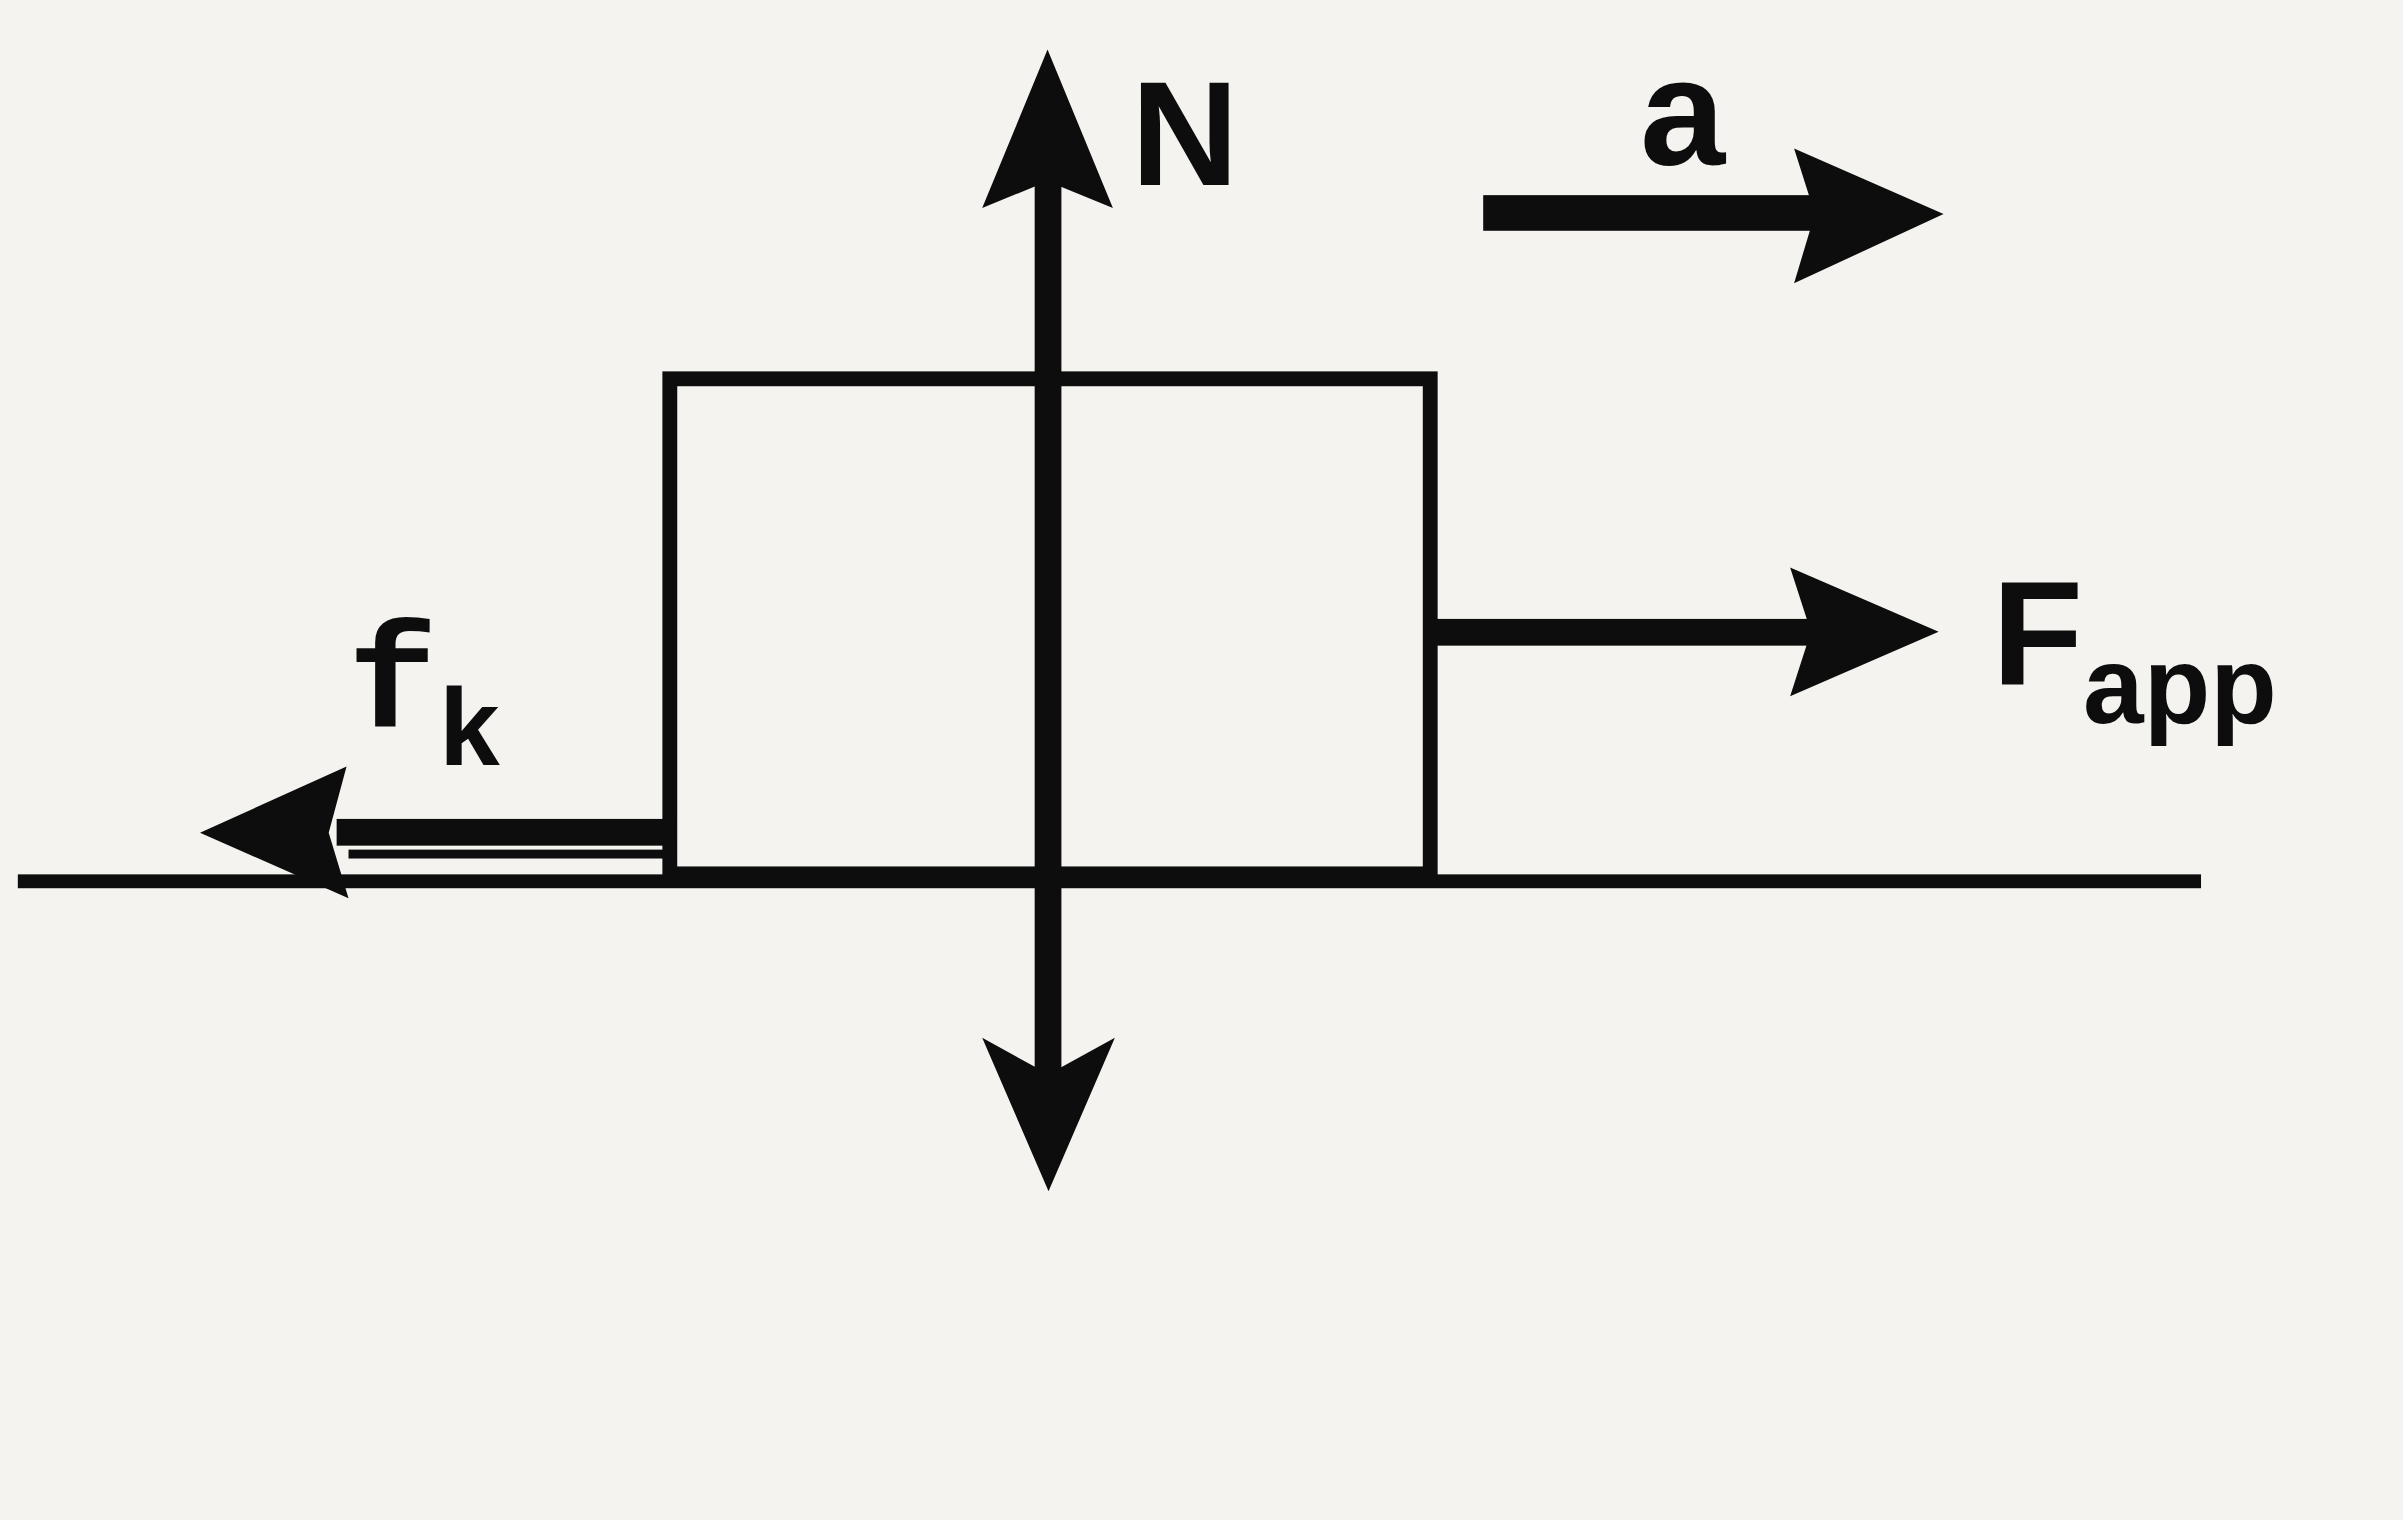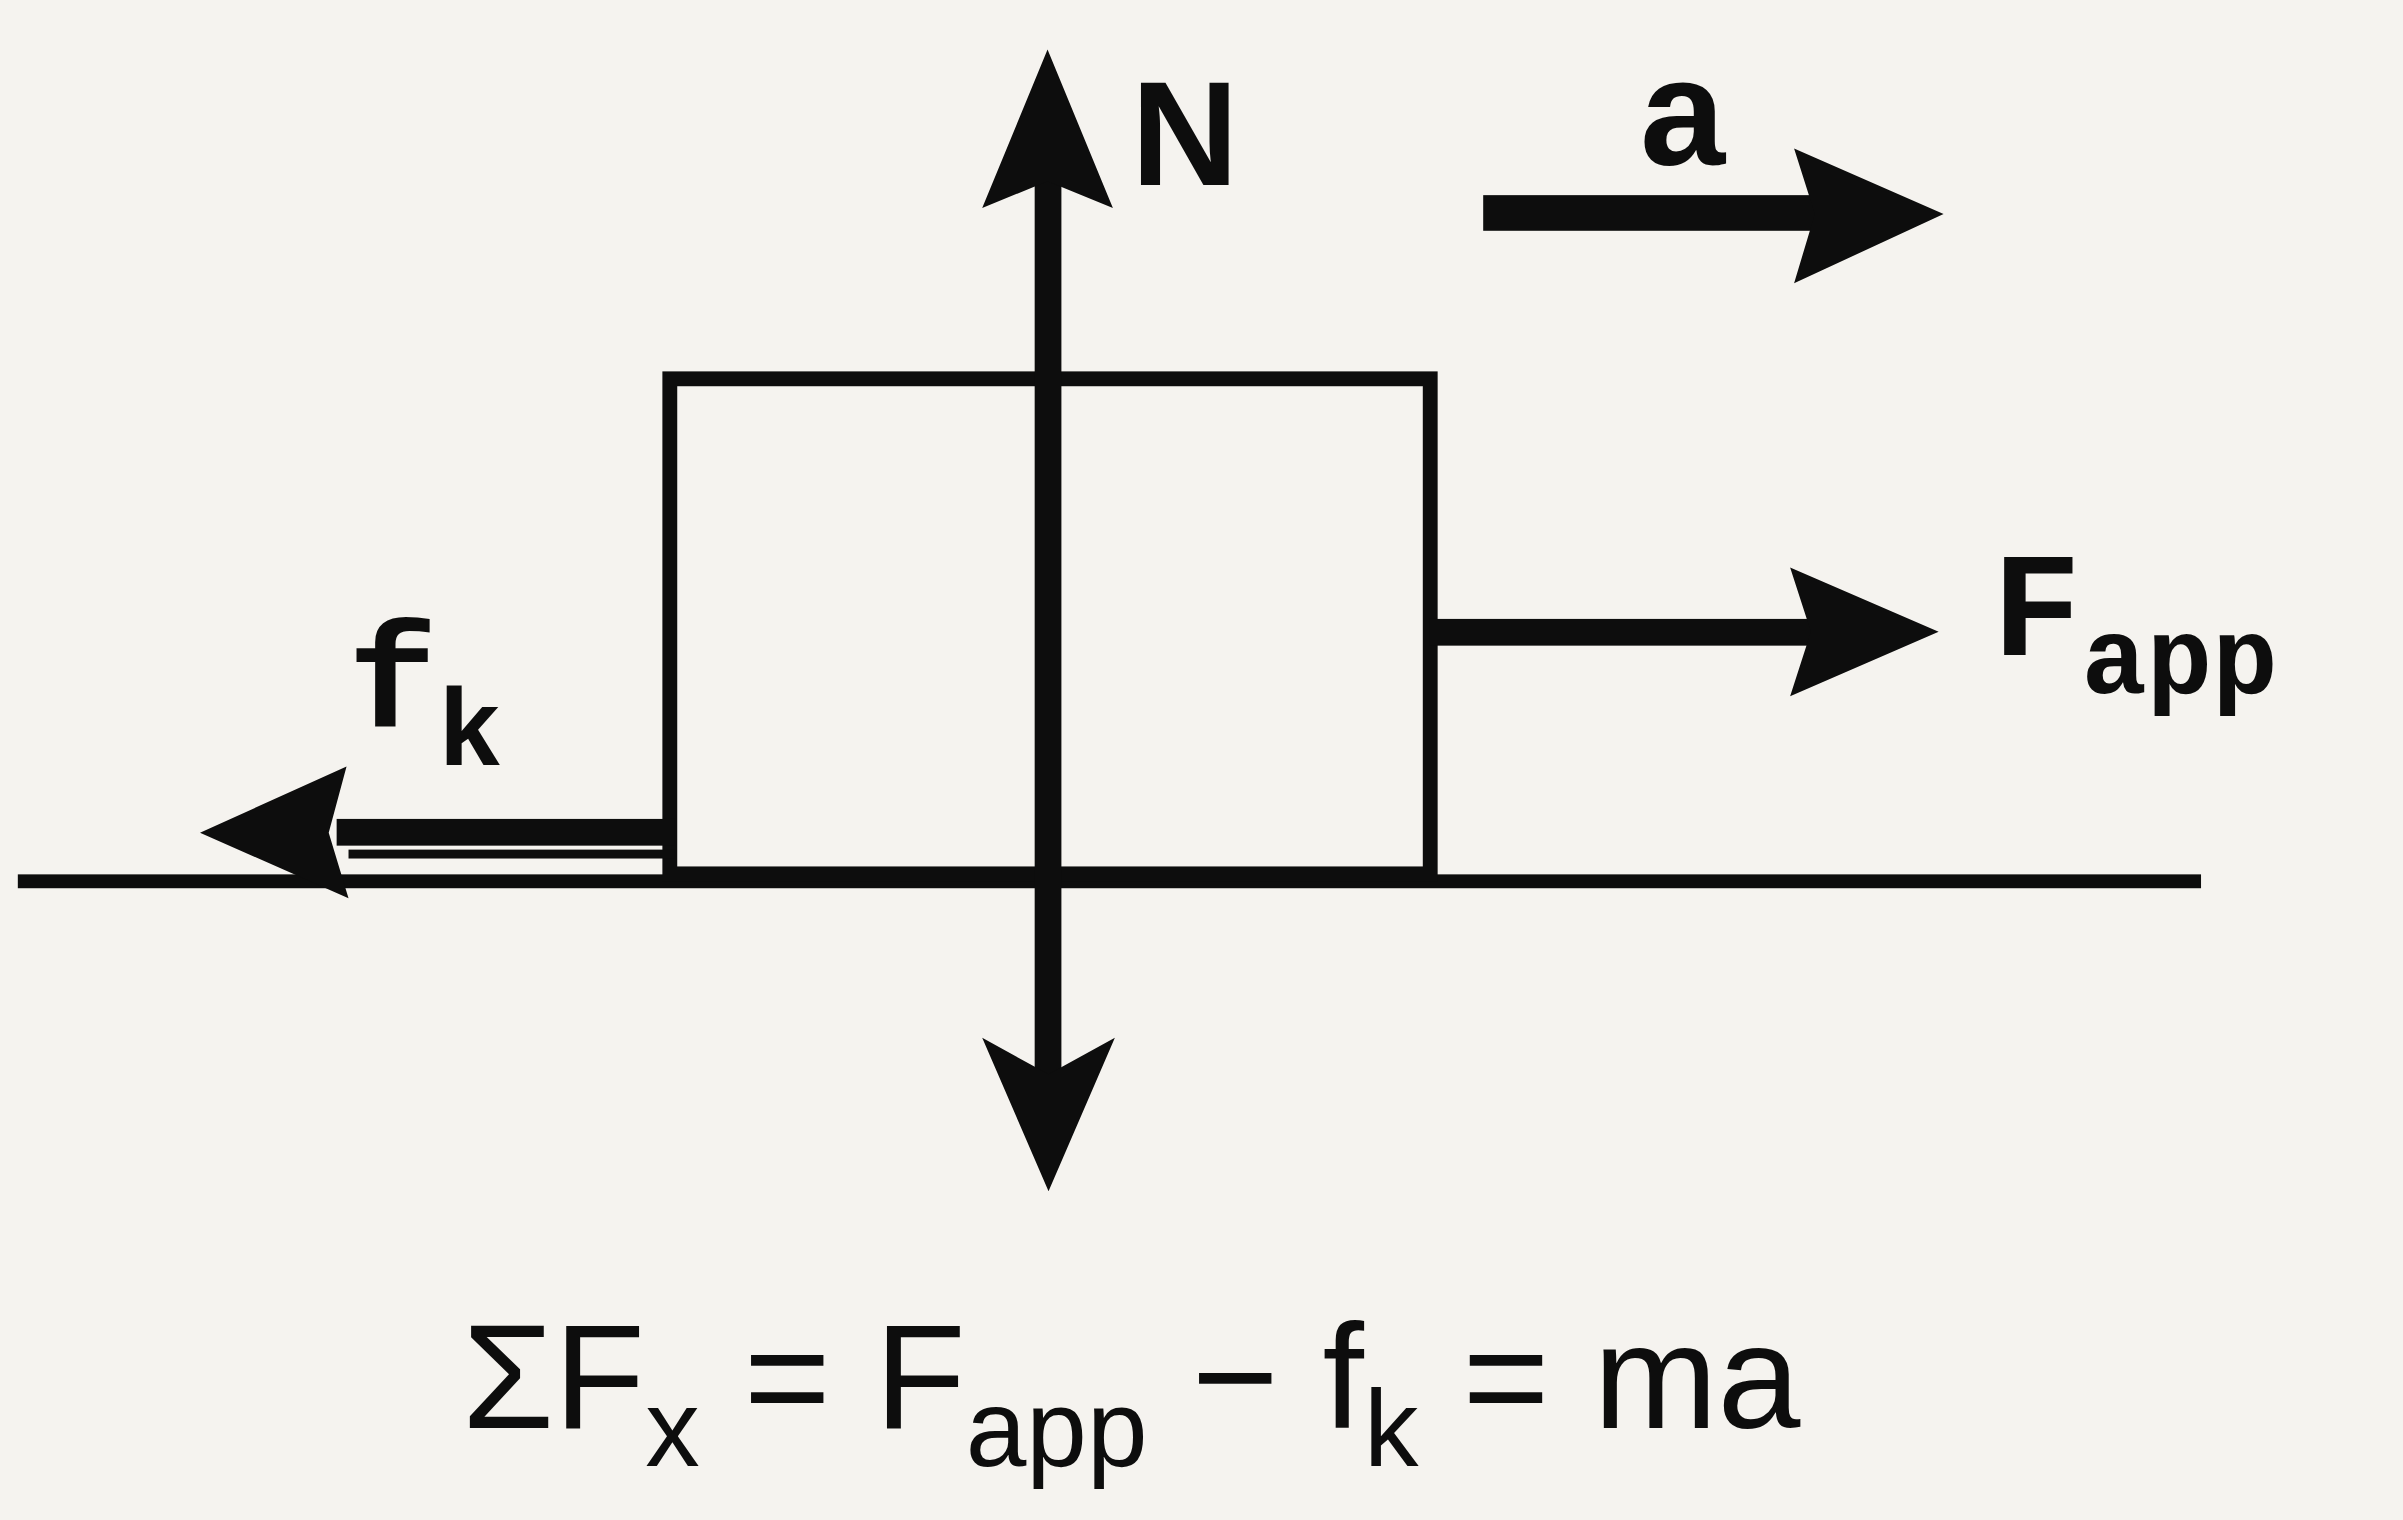--- a/index.html
+++ b/index.html
@@ -83,23 +83,20 @@
   </svg>
 
   <div class="label" style="left:1131px; top:59px;">N</div>
 
   <div class="label" style="left:1640px; top:35px; font-size:153px;">a</div>
 
   <div class="label" style="left:348px; top:613px;font-family:Liberation Mono, monospace;">
     <span>f</span><span class="sub">k</span>
   </div>
 
-  <div class="label" style="left:1992px; top:541px;font-family:Liberation Mono, monospace;">
+  <div class="label" style="left:1992px; top:559px;">
     <span>F</span><span class="sub">app</span>
   </div>
 
 
-  <div class="label" id="equation" style="left:462px; top:1302px;">
-    <span>ΣF</span><span class="sub">x</span><span class="op">=</span><span>F</span><span class="sub">app</span><span class="op">−</span><span>f</span><span class="sub">k</span><span class="op">=</span><span>ma</span>
-  </div>
 
 </div>
 
 
 </body></html>

